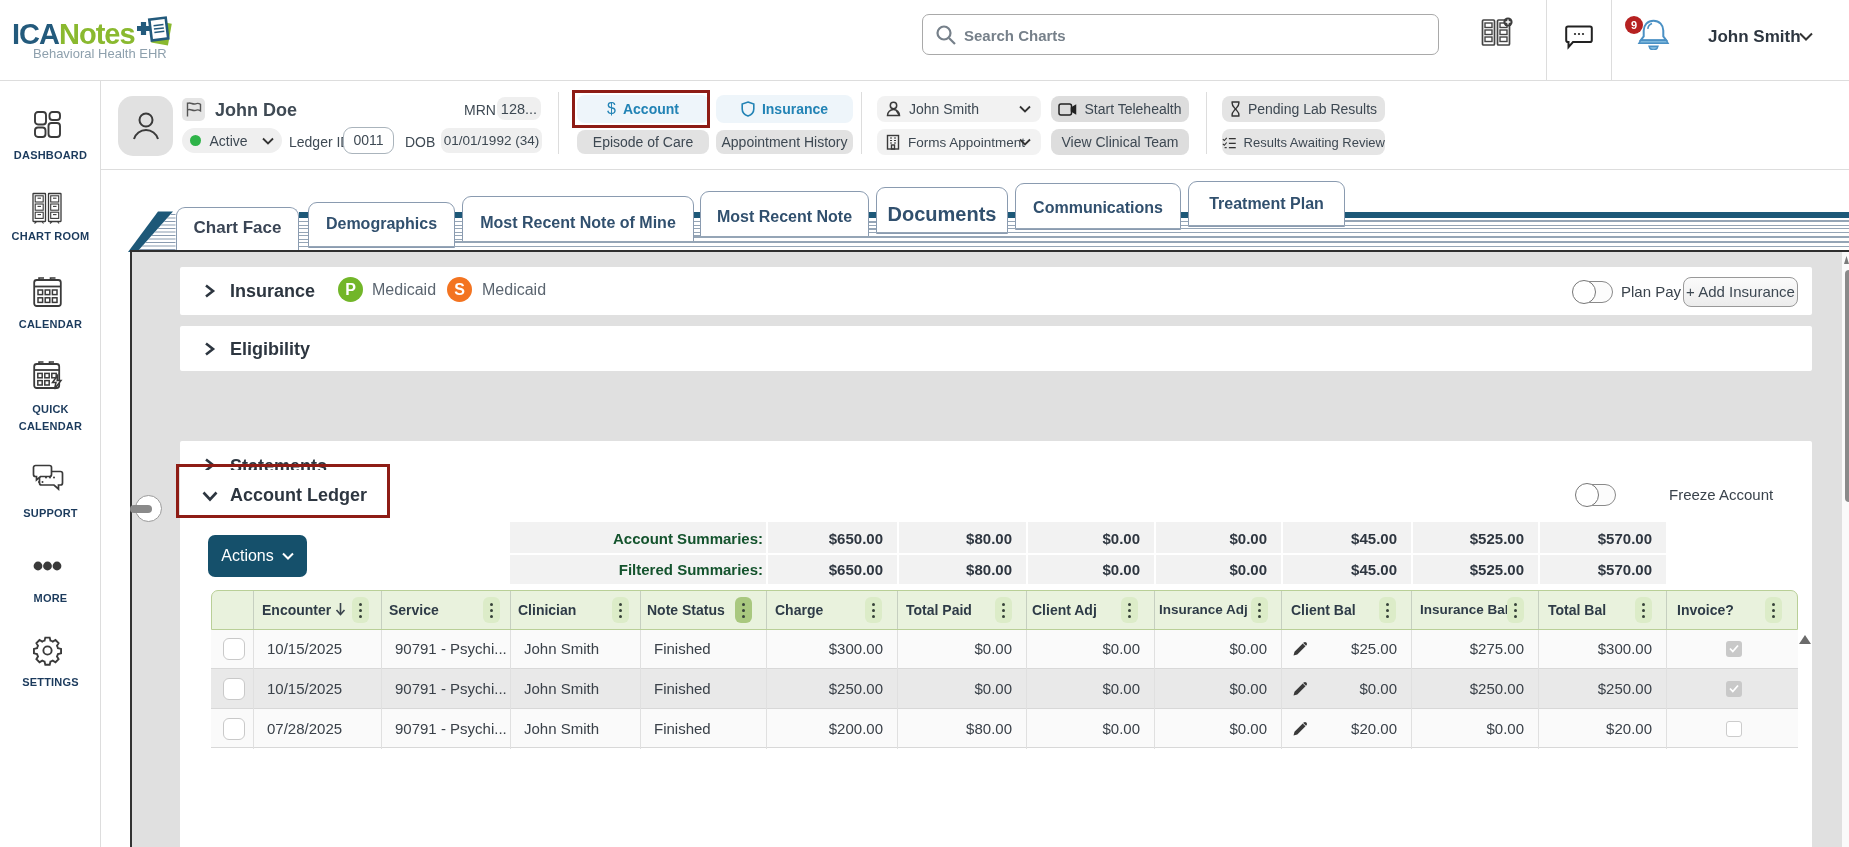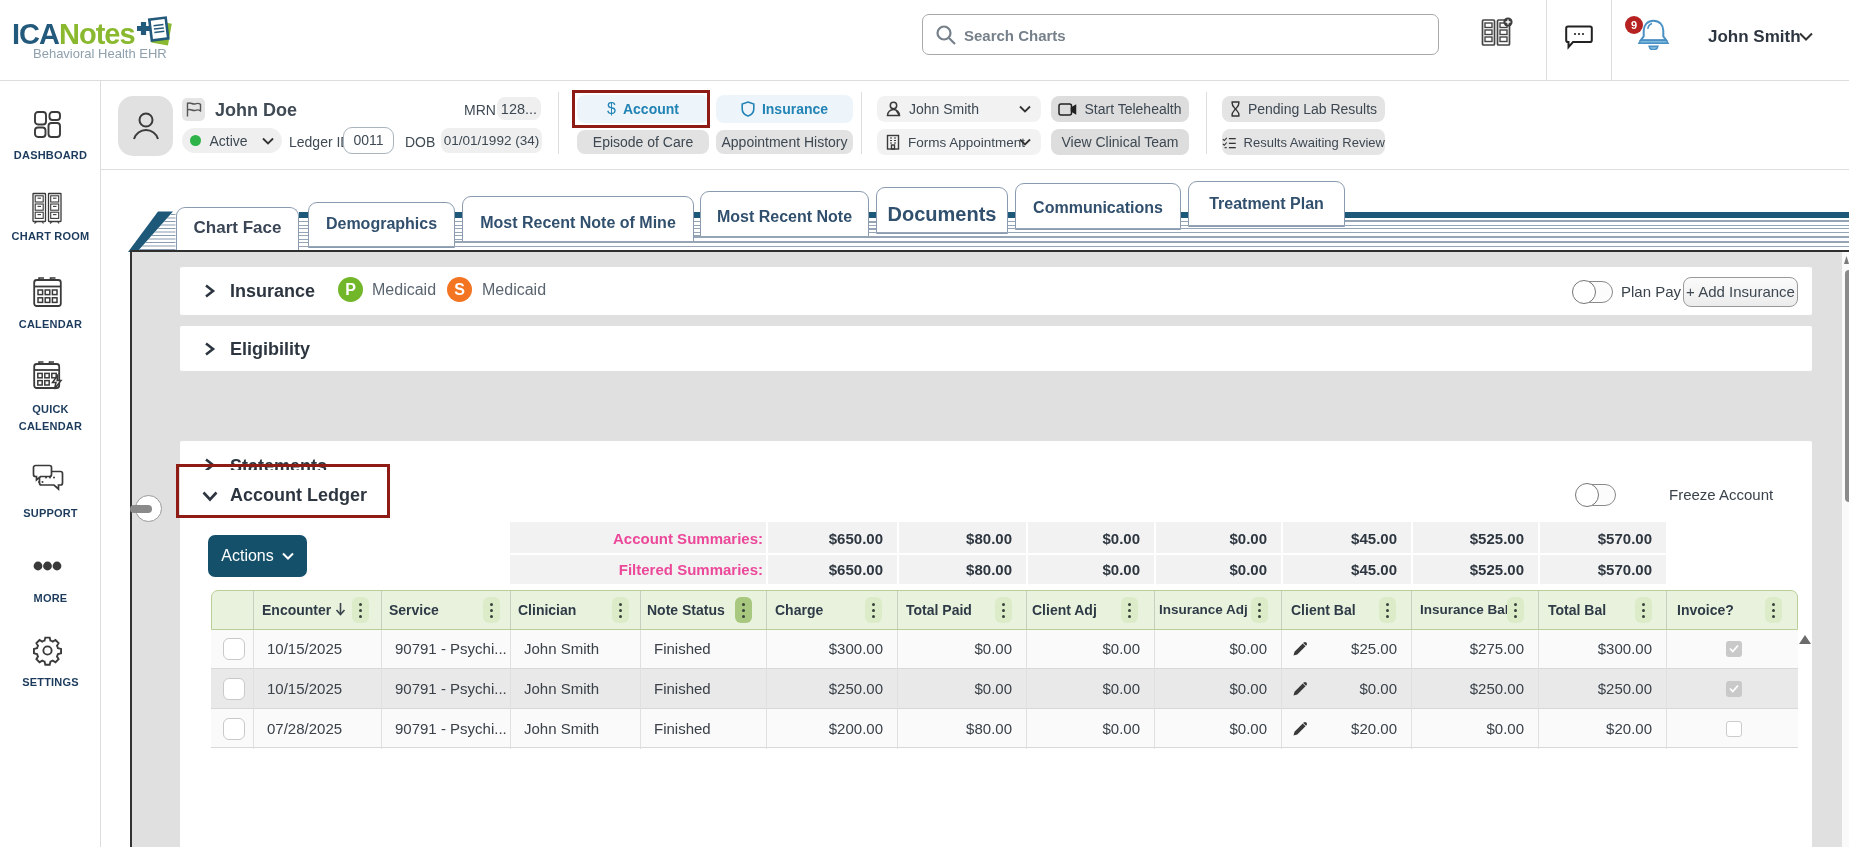--- a/index.html
+++ b/index.html
@@ -13,21 +13,21 @@
   .selbtn{position:absolute;background:#f2f2f2;border-radius:8px;white-space:nowrap;font-size:14px;color:#3d4852;display:flex;align-items:center;}
   .vdiv{position:absolute;width:1px;background:#ddd;}
   .card{position:absolute;left:180px;width:1632px;background:#fff;border-radius:2px;}
   .acc-title{position:absolute;left:50px;top:0;font-size:18px;font-weight:bold;color:#2d3640;}
   .chev{position:absolute;left:22px;width:14px;height:14px;}
   .tab{position:absolute;background:#fff;border:1.6px solid #8a9bb0;border-bottom:none;border-radius:9px 9px 0 0;
        text-align:center;font-size:17px;font-weight:bold;color:#31506e;}
   .toggle{position:absolute;width:40px;height:22px;}
   .toggle .tr{position:absolute;left:0;top:0;width:40px;height:22px;border:1.6px solid #8a8a8a;border-radius:12px;background:#fcfcfc;box-sizing:border-box;}
   .toggle .kn{position:absolute;left:-1px;top:-1px;width:24px;height:24px;border:1.6px solid #777;border-radius:50%;background:#fff;box-sizing:border-box;}
-  .sumlbl{position:absolute;font-size:15px;font-weight:bold;color:#ec4899;text-align:right;}
+  .sumlbl{position:absolute;font-size:15px;font-weight:bold;color:#14532d;text-align:right;}
   .sumval{position:absolute;font-size:15px;font-weight:bold;color:#2e3640;text-align:right;}
   .th{position:absolute;white-space:nowrap;font-size:14px;font-weight:bold;color:#2e3b47;top:132px;}
   .dotpill{position:absolute;top:127px;width:17px;height:26px;border-radius:6px;background:#dcecc8;}
   .dots3v{display:flex;flex-direction:column;align-items:center;justify-content:center;gap:3px;height:100%;}
   .dots3v i{width:3px;height:3px;border-radius:50%;background:#37423a;}
   .cell{position:absolute;white-space:nowrap;font-size:15px;color:#3a4149;}
   .money{text-align:right;}
 </style>
 </head>
 <body>

